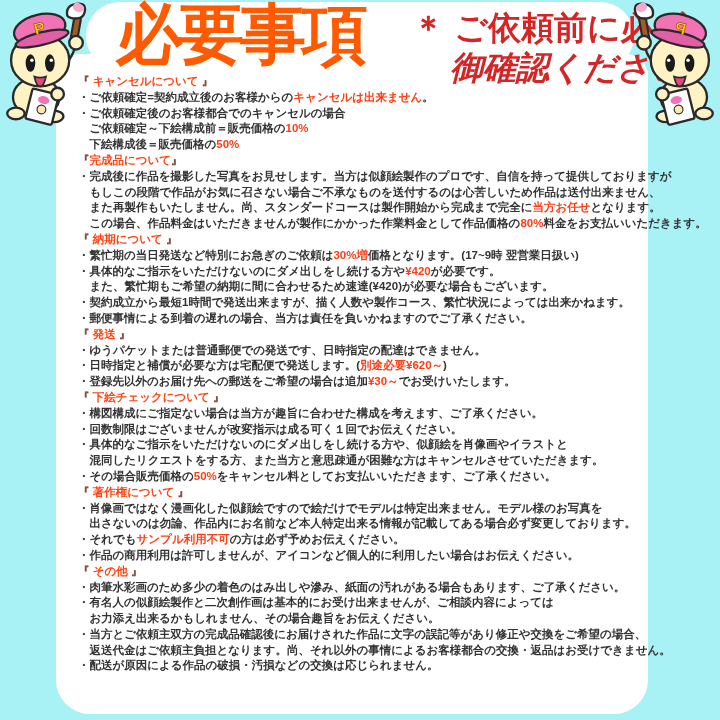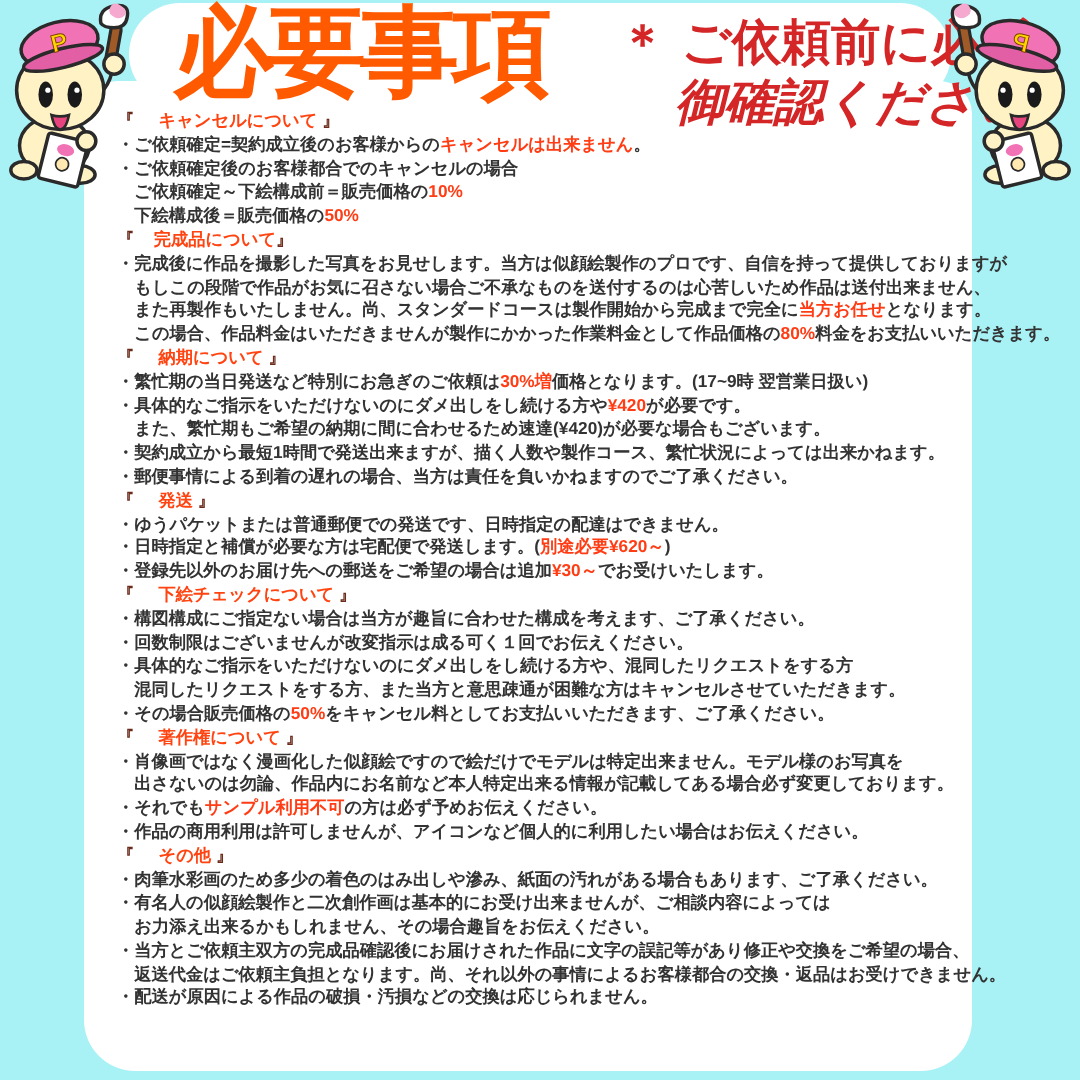--- a/index.html
+++ b/index.html
@@ -30,21 +30,21 @@
     font-size:33px;font-weight:700;line-height:1.22;color:var(--note);
     white-space:nowrap;
   }
   .note .l2{padding-left:38px;font-style:italic;}
   .content{
     position:absolute;left:78px;top:74px;width:566px;z-index:2;
     font-size:11.5px;line-height:15.8px;color:var(--body);
     white-space:nowrap;font-weight:600;
   }
   .sec-heading{font-weight:800;}
-  .sec-label{color:var(--heading);margin-left:13px;}
+  .sec-label{color:var(--heading);}
   .bracket{color:var(--bracket);font-weight:800;}
   .red{color:var(--red);}
   .mascot{position:absolute;top:2px;width:88px;height:126px;z-index:3;}
   .mascot.left{left:1px;}
   .mascot.right{right:1px;transform:scaleX(-1);}
 </style>
 </head>
 <body>
 
 <svg width="0" height="0" style="position:absolute" aria-hidden="true">
@@ -115,21 +115,21 @@
     <div class="line"><span>　また、繁忙期もご希望の納期に間に合わせるため速達(¥420)が必要な場合もございます。</span></div>
     <div class="line"><span>・契約成立から最短1時間で発送出来ますが、描く人数や製作コース、繁忙状況によっては出来かねます。</span></div>
     <div class="line"><span>・郵便事情による到着の遅れの場合、当方は責任を負いかねますのでご了承ください。</span></div>
     <div class="sec-heading"><span class="bracket">『</span><span class="sec-label"> 発送 </span><span class="bracket">』</span></div>
     <div class="line"><span>・ゆうパケットまたは普通郵便での発送です、日時指定の配達はできません。</span></div>
     <div class="line"><span>・日時指定と補償が必要な方は宅配便で発送します。(</span><span class="red">別途必要¥620～</span><span>)</span></div>
     <div class="line"><span>・登録先以外のお届け先への郵送をご希望の場合は追加</span><span class="red">¥30～</span><span>でお受けいたします。</span></div>
     <div class="sec-heading"><span class="bracket">『</span><span class="sec-label"> 下絵チェックについて </span><span class="bracket">』</span></div>
     <div class="line"><span>・構図構成にご指定ない場合は当方が趣旨に合わせた構成を考えます、ご了承ください。</span></div>
     <div class="line"><span>・回数制限はございませんが改変指示は成る可く１回でお伝えください。</span></div>
-    <div class="line"><span>・具体的なご指示をいただけないのにダメ出しをし続ける方や、混同したリクエストをする方</span></div>
+    <div class="line"><span>・具体的なご指示をいただけないのにダメ出しをし続ける方や、似顔絵を肖像画やイラストと</span></div>
     <div class="line"><span>　混同したリクエストをする方、また当方と意思疎通が困難な方はキャンセルさせていただきます。</span></div>
     <div class="line"><span>・その場合販売価格の</span><span class="red">50%</span><span>をキャンセル料としてお支払いいただきます、ご了承ください。</span></div>
     <div class="sec-heading"><span class="bracket">『</span><span class="sec-label"> 著作権について </span><span class="bracket">』</span></div>
     <div class="line"><span>・肖像画ではなく漫画化した似顔絵ですので絵だけでモデルは特定出来ません。モデル様のお写真を</span></div>
     <div class="line"><span>　出さないのは勿論、作品内にお名前など本人特定出来る情報が記載してある場合必ず変更しております。</span></div>
     <div class="line"><span>・それでも</span><span class="red">サンプル利用不可</span><span>の方は必ず予めお伝えください。</span></div>
     <div class="line"><span>・作品の商用利用は許可しませんが、アイコンなど個人的に利用したい場合はお伝えください。</span></div>
     <div class="sec-heading"><span class="bracket">『</span><span class="sec-label"> その他 </span><span class="bracket">』</span></div>
     <div class="line"><span>・肉筆水彩画のため多少の着色のはみ出しや滲み、紙面の汚れがある場合もあります、ご了承ください。</span></div>
     <div class="line"><span>・有名人の似顔絵製作と二次創作画は基本的にお受け出来ませんが、ご相談内容によっては</span></div>

